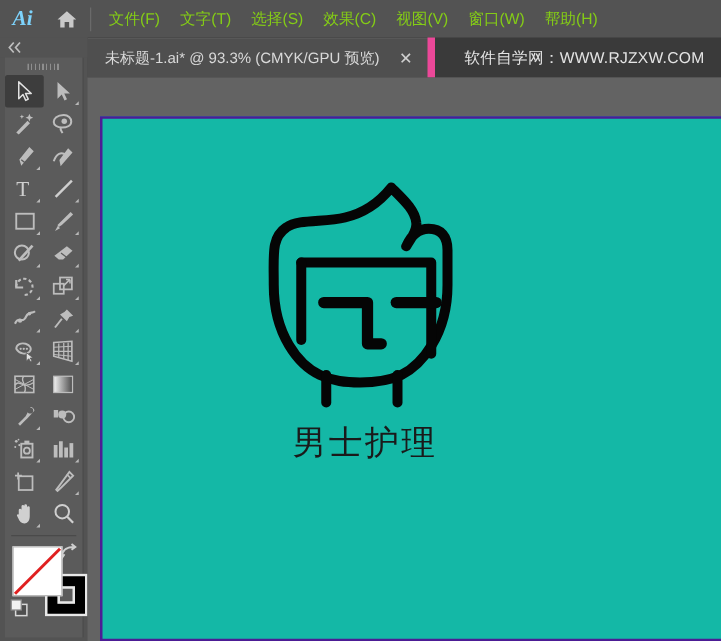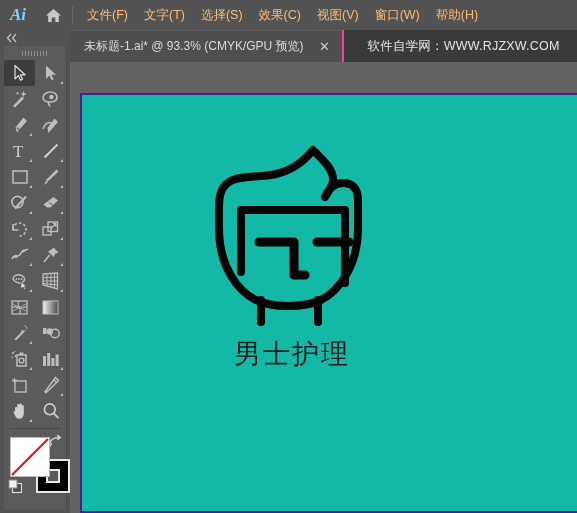--- a/index.html
+++ b/index.html
@@ -21,32 +21,32 @@
     color:#7dd3fc;font-size:17px;font-weight:bold;font-style:italic;
     letter-spacing:0px;font-family:"Liberation Serif","DejaVu Serif",serif;
   }
   .home-btn{
     width:34px;height:30px;display:flex;align-items:center;justify-content:center;
   }
   .home-btn svg{display:block;}
   .menu-sep{width:1px;height:19px;background:#6a6a6a;margin:0 6px 0 2px;}
   .menu-items{display:flex;align-items:center;height:30px;}
   .menu-item{
-    color:#fdba74;font-size:12.5px;padding:0 8px;height:30px;
+    color:#84cc16;font-size:12.5px;padding:0 8px;height:30px;
     display:flex;align-items:center;white-space:nowrap;cursor:default;
   }
 
   
   .tabbar{
     position:absolute;left:70px;top:30px;width:507px;height:32px;
     background:#3a3a3a;display:flex;align-items:stretch;
   }
   .doc-tab{
     background:#4f4f4f;display:flex;align-items:center;
-    padding:0 10px 0 14px;border-right:2px solid #ec4899;
+    padding:0 10px 0 14px;border-right:6px solid #ec4899;
     box-shadow:inset 0 1px 0 #5c5c5c;
   }
   .doc-tab-title{color:#d9d9d9;font-size:12px;white-space:nowrap;}
   .tab-close{
     margin-left:14px;color:#cfcfcf;font-size:13px;line-height:1;
     width:14px;height:14px;display:flex;align-items:center;justify-content:center;
     cursor:default;
   }
   .watermark{
     display:flex;align-items:center;padding-left:24px;

